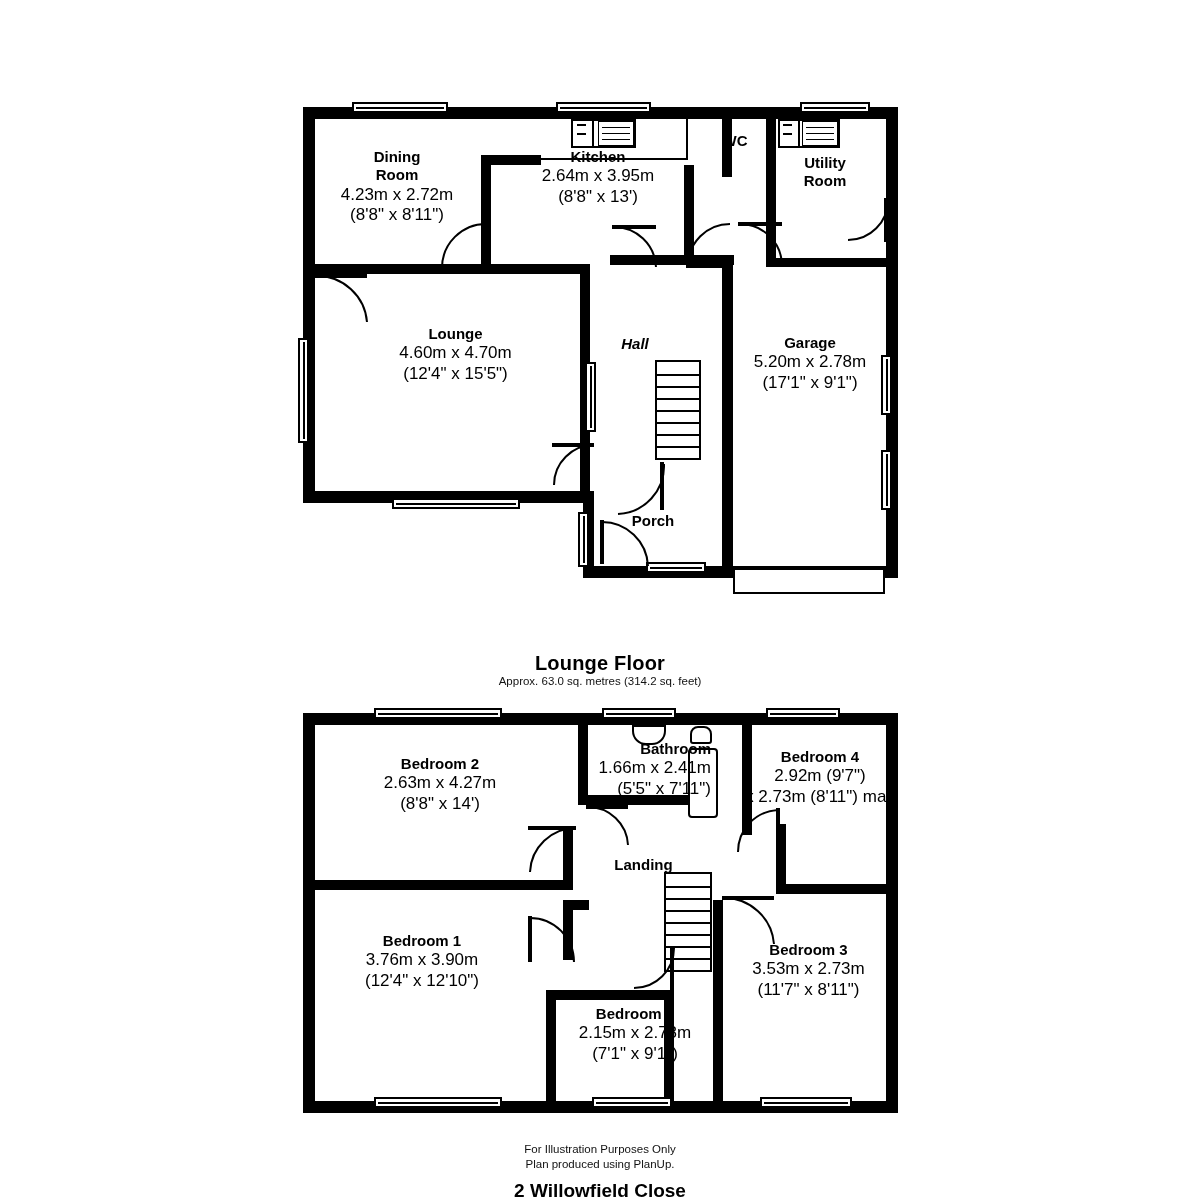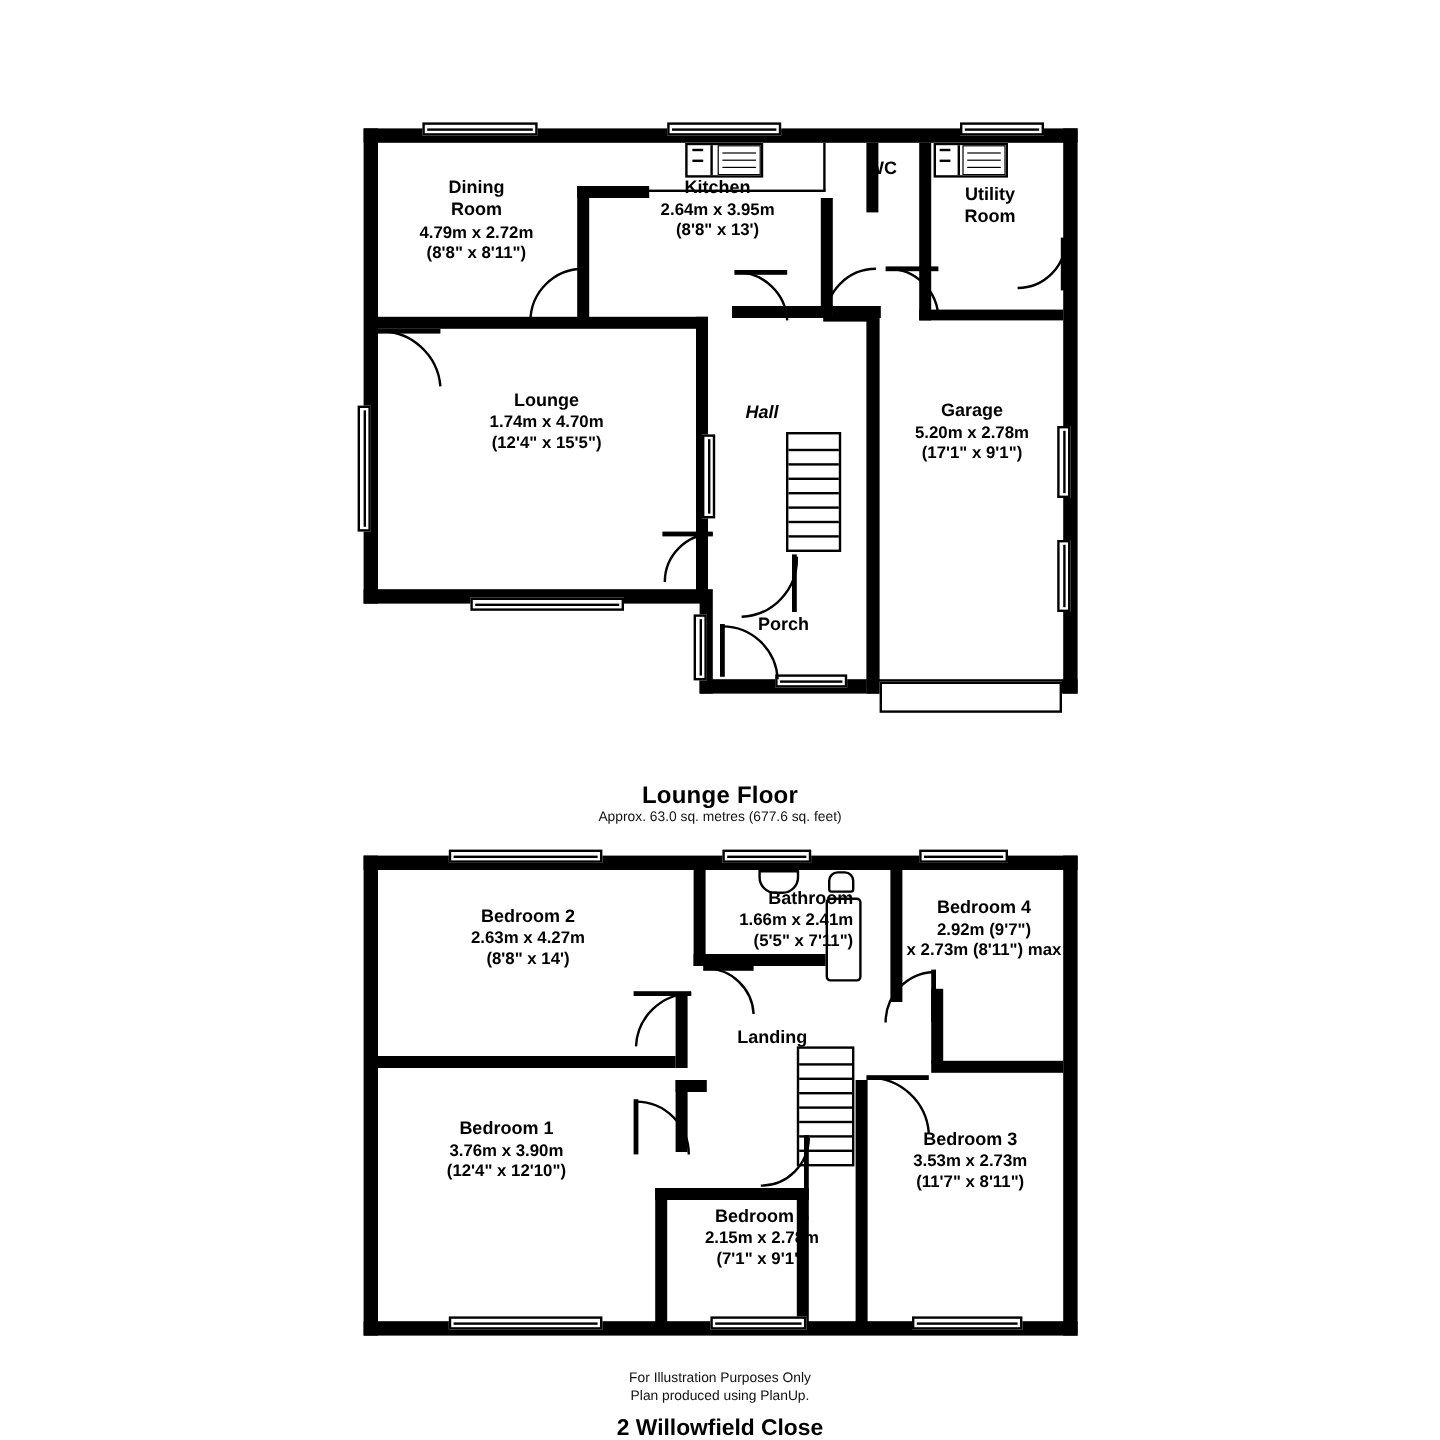--- a/index.html
+++ b/index.html
@@ -29,21 +29,21 @@
 
   
   .wall{position:absolute;background:#000;}
   .win{position:absolute;background:#fff;border:2px solid #000;box-sizing:border-box;}
   .win.h{height:11px;}
   .win.v{width:11px;}
   .winline{position:absolute;background:#000;}
 
   .label{position:absolute;text-align:center;line-height:1.22;}
   .label .rm{font-size:15px;font-weight:bold;display:block;white-space:nowrap;}
-  .label .dim{font-size:14px;display:block;white-space:nowrap;font-weight:bold;}
+  .label .dim{font-size:17px;display:block;white-space:nowrap;}
 
   .door{position:absolute;}
   .door svg{display:block;overflow:visible;}
 
   .fixture{position:absolute;border:2px solid #000;box-sizing:border-box;background:#fff;}
   .thin{position:absolute;background:#000;}
 
   .stairs{position:absolute;border:2px solid #000;box-sizing:border-box;background:#fff;}
   .stairs .st{position:absolute;left:0;right:0;height:2px;background:#000;}
 </style>
@@ -181,62 +181,62 @@
     <div class="door" style="left:600px;top:520px;">
       <svg width="50" height="48" viewBox="0 0 50 48">
         <path d="M2 2 A46 46 0 0 1 48 46" fill="none" stroke="#000" stroke-width="2"></path>
         <rect x="0" y="0" width="4" height="44" fill="#000"></rect>
       </svg>
     </div>
 
     <div class="label" style="left:312px;top:148px;width:170px;">
       <span class="rm">Dining</span>
       <span class="rm">Room</span>
-      <span class="dim">4.79m x 2.72m</span>
+      <span class="dim">4.23m x 2.72m</span>
       <span class="dim">(8'8" x 8'11")</span>
     </div>
 
     <div class="label" style="left:513px;top:148px;width:170px;">
       <span class="rm">Kitchen</span>
       <span class="dim">2.64m x 3.95m</span>
       <span class="dim">(8'8" x 13')</span>
     </div>
 
     <div class="label" style="left:705px;top:132px;width:60px;">
       <span class="rm">WC</span>
     </div>
 
     <div class="label" style="left:760px;top:154px;width:130px;">
       <span class="rm">Utility</span>
       <span class="rm">Room</span>
     </div>
 
     <div class="label" style="left:368px;top:325px;width:175px;">
       <span class="rm">Lounge</span>
-      <span class="dim">1.74m x 4.70m</span>
+      <span class="dim">4.60m x 4.70m</span>
       <span class="dim">(12'4" x 15'5")</span>
     </div>
 
     <div class="label" style="left:595px;top:335px;width:80px;font-style:italic;">
       <span class="rm">Hall</span>
     </div>
 
     <div class="label" style="left:725px;top:334px;width:170px;">
       <span class="rm">Garage</span>
       <span class="dim">5.20m x 2.78m</span>
       <span class="dim">(17'1" x 9'1")</span>
     </div>
 
     <div class="label" style="left:588px;top:512px;width:130px;">
       <span class="rm">Porch</span>
     </div>
   </div>
 
   <div class="floor-title" style="top:652px;">Lounge Floor</div>
-  <div class="floor-sub" style="top:675px;">Approx. 63.0 sq. metres (677.6 sq. feet)</div>
+  <div class="floor-sub" style="top:675px;">Approx. 63.0 sq. metres (314.2 sq. feet)</div>
 
   <div>
 
     <div class="wall" style="left:303px;top:713px;width:595px;height:12px;"></div>
     <div class="wall" style="left:303px;top:713px;width:12px;height:400px;"></div>
     <div class="wall" style="left:886px;top:713px;width:12px;height:400px;"></div>
     <div class="wall" style="left:303px;top:1101px;width:595px;height:12px;"></div>
 
     <div class="wall" style="left:578px;top:725px;width:10px;height:80px;"></div>
     <div class="wall" style="left:578px;top:795px;width:110px;height:10px;"></div>

